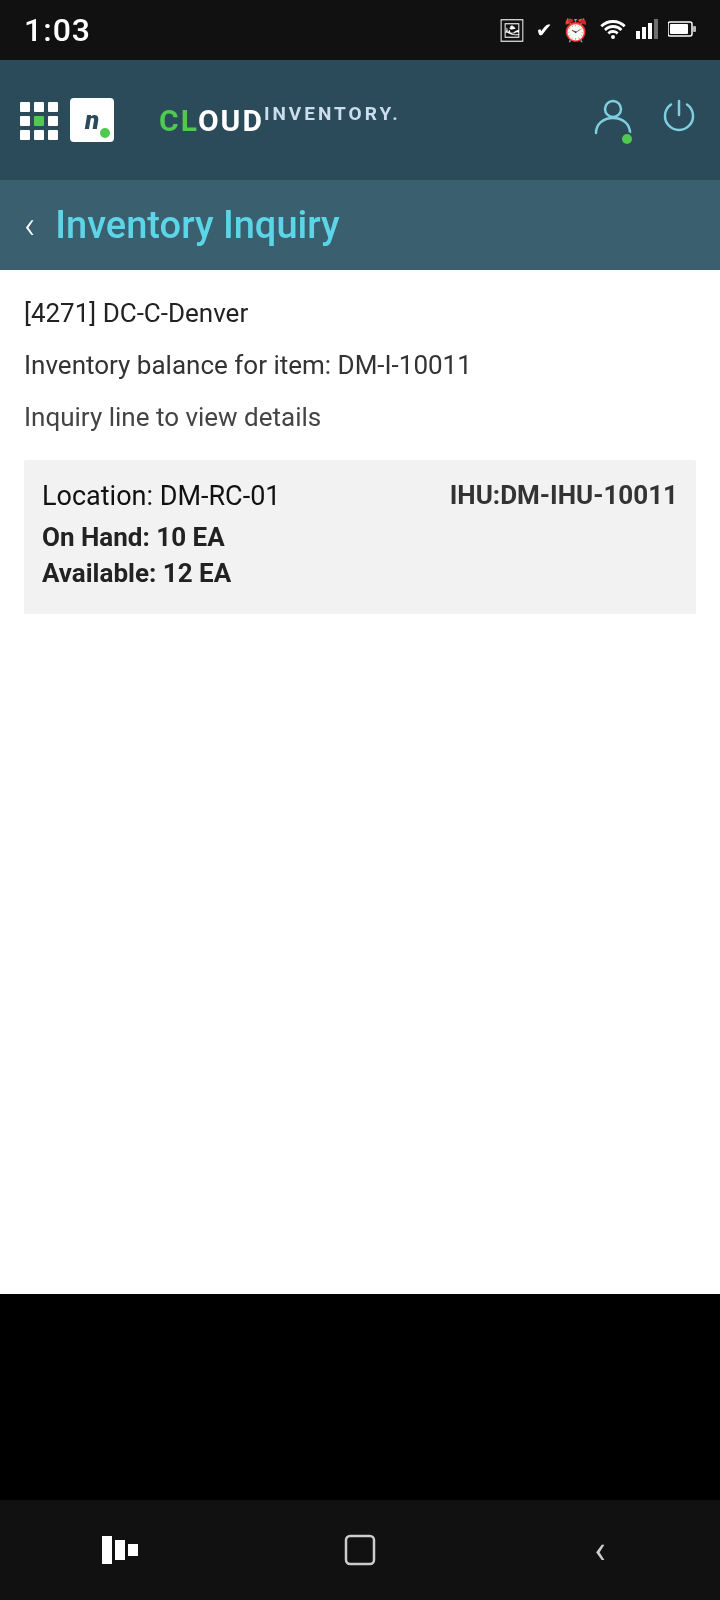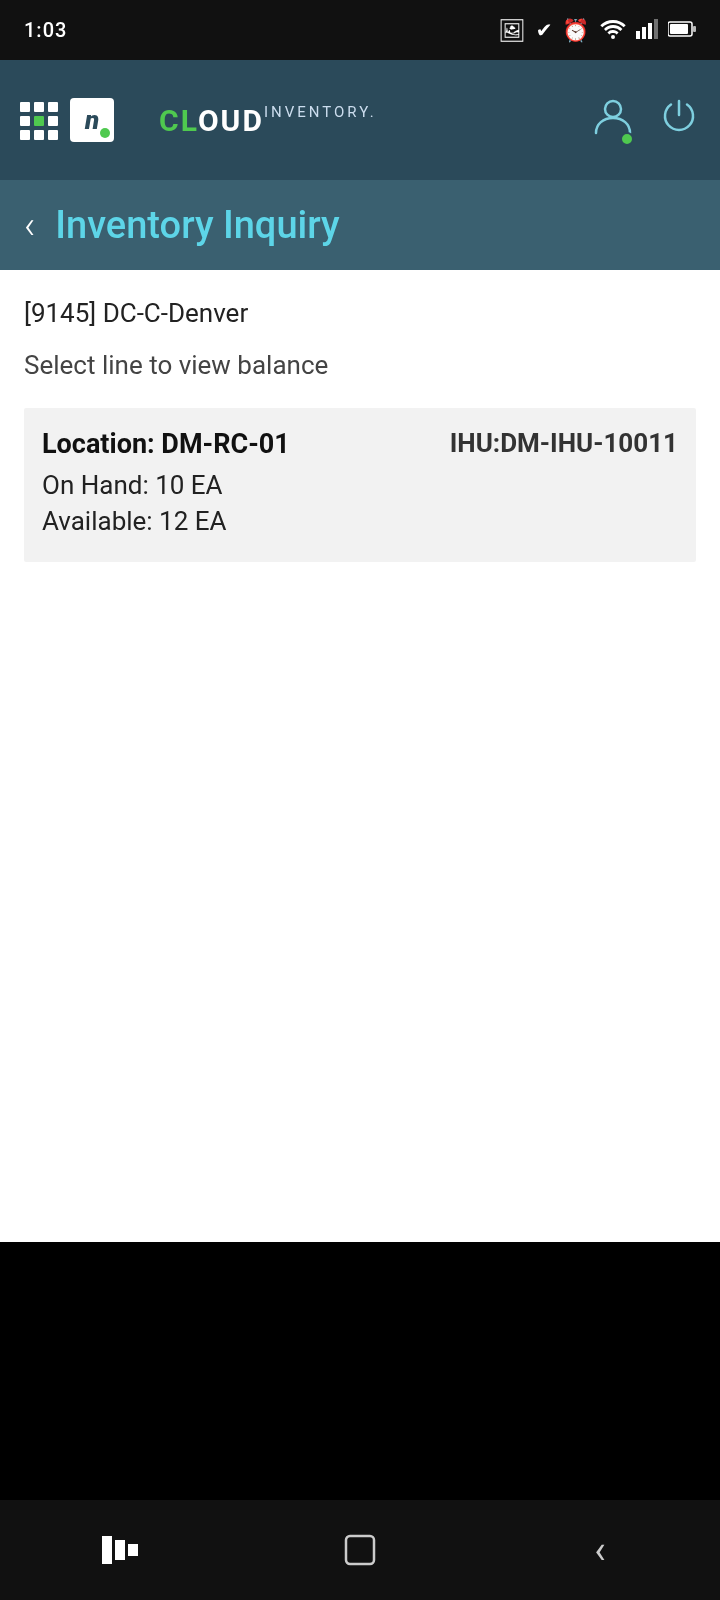--- a/index.html
+++ b/index.html
@@ -17,21 +17,21 @@
       width: 720px;
       height: 60px;
       background: #111;
       display: flex;
       align-items: center;
       justify-content: space-between;
       padding: 0 24px;
     }
     .status-time {
       color: #fff;
-      font-size: 20px;
+      font-size: 32px;
       font-weight: 500;
       letter-spacing: 1px;
       text-align: center;
     }
     .status-icons {
       display: flex;
       align-items: center;
       gap: 10px;
     }
     .status-icon {
@@ -109,23 +109,23 @@
       color: #fff;
       font-size: 30px;
       font-weight: 700;
       letter-spacing: 2px;
     }
     .logo-cloud span {
       color: #4fc94f;
     }
     .logo-inventory {
       color: #cde;
-      font-size: 15px;
+      font-size: 19px;
       letter-spacing: 3px;
-      font-weight: 400;
+      font-weight: 700;
     }
     .header-right {
       display: flex;
       align-items: center;
       gap: 24px;
     }
     .header-icon {
       color: #7ecfdf;
       font-size: 38px;
       position: relative;
@@ -194,33 +194,34 @@
       cursor: pointer;
     }
     .card-top-row {
       display: flex;
       justify-content: space-between;
       align-items: flex-start;
       margin-bottom: 10px;
     }
     .card-location {
       font-size: 27px;
-      font-weight: 700;
+      font-weight: 400;
       color: #111;
       text-align: center;
     }
     .card-ihu {
       font-size: 26px;
       color: #333;
       font-weight: 700;
     }
     .card-detail {
       font-size: 26px;
       color: #222;
       margin-bottom: 6px;
+      font-weight: bold;
     }
 
     
     .bottom-nav {
       position: absolute;
       bottom: 0;
       left: 0;
       width: 720px;
       height: 100px;
       background: #111;
@@ -322,22 +323,23 @@
     </div>
   </div>
 </div>
 
 <div class="page-header">
   <span class="back-btn">‹</span>
   <span class="page-title">Inventory Inquiry</span>
 </div>
 
 <div class="main-content">
-  <div class="info-line">[9145] DC-C-Denver</div>
-  <div class="info-line hint">Select line to view balance</div>
+  <div class="info-line">[4271] DC-C-Denver</div>
+  <div class="info-line subtitle">Inventory balance for item: DM-I-10011</div>
+  <div class="info-line hint">Inquiry line to view details</div>
 
   <div class="inventory-card">
     <div class="card-top-row">
       <span class="card-location">Location: DM-RC-01</span>
       <span class="card-ihu">IHU:DM-IHU-10011</span>
     </div>
     <div class="card-detail">On Hand: 10 EA</div>
     <div class="card-detail">Available: 12 EA</div>
   </div>
 </div>

